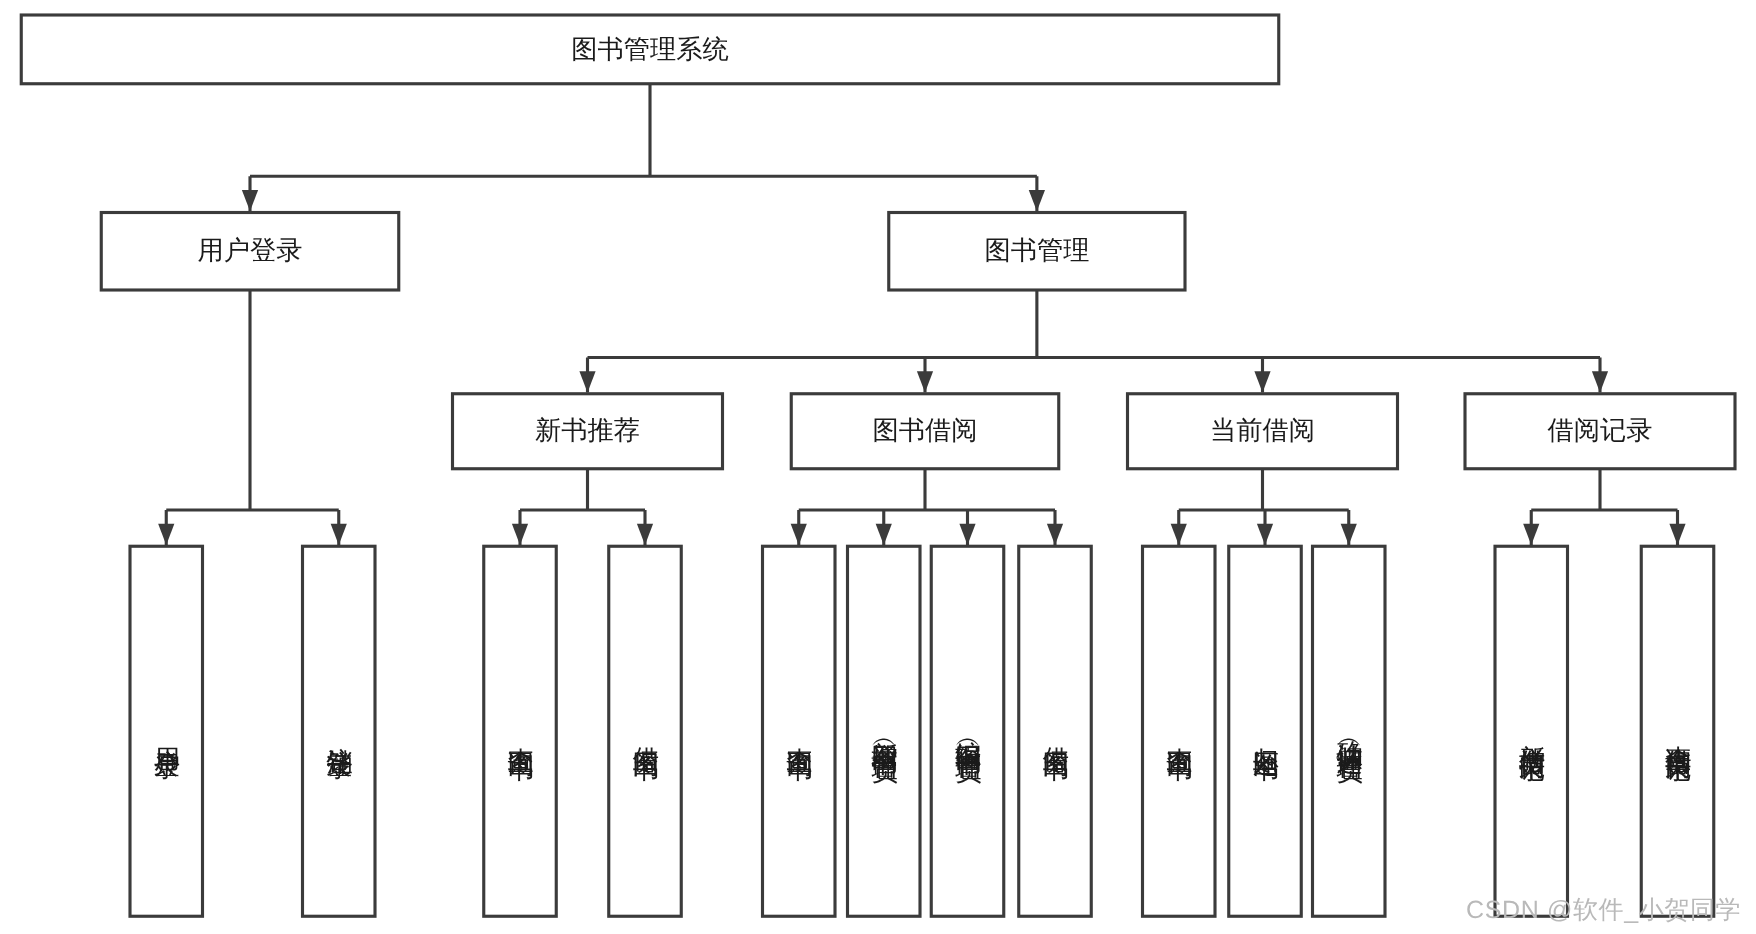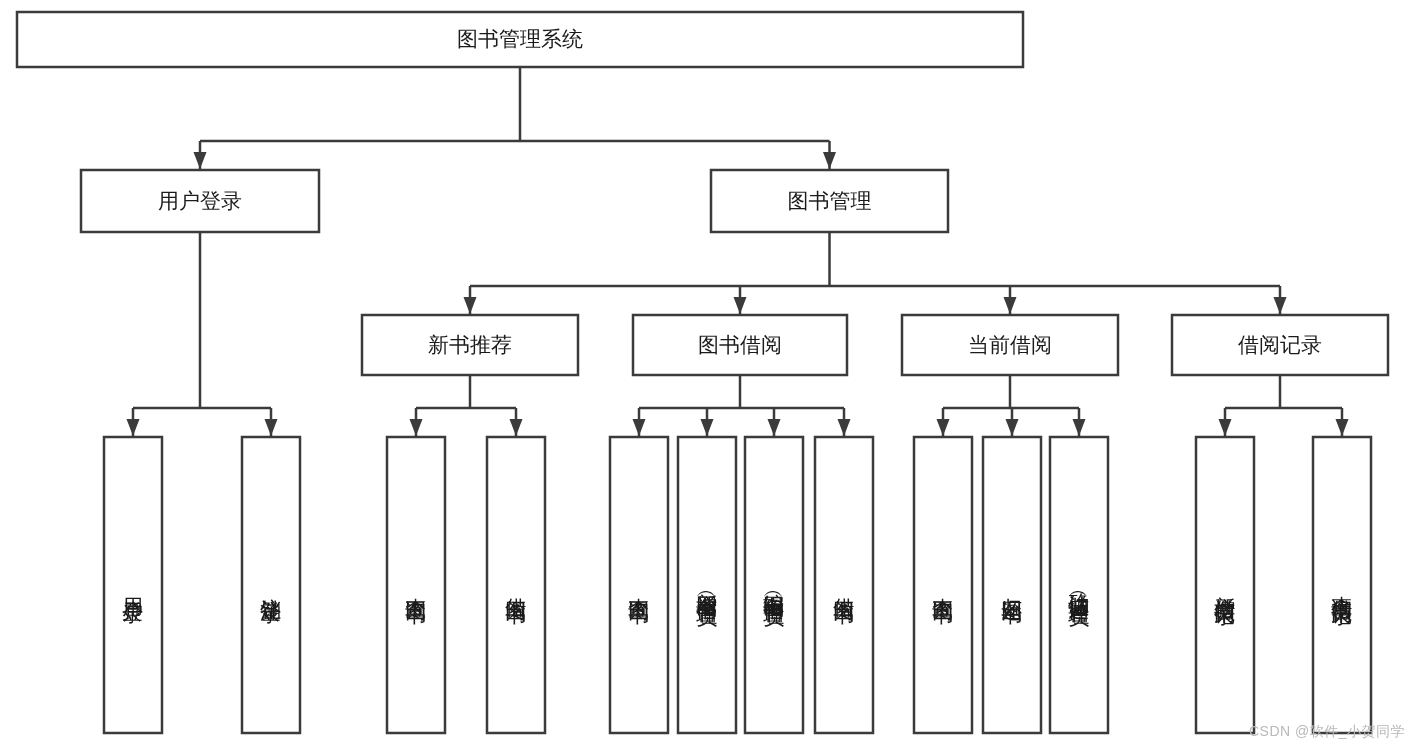--- a/index.html
+++ b/index.html
@@ -57,24 +57,24 @@
     color: #1b1b1b;
     letter-spacing: 2px;
     display: flex;
     align-items: center;
     justify-content: center;
     white-space: nowrap;
     pointer-events: none;
   }
   .watermark {
     position: absolute;
-    right: 0;
+    right: 12px;
     bottom: 6px;
     font-family: "Liberation Sans", "DejaVu Sans", sans-serif;
-    font-size: 14px;
+    font-size: 20px;
     color: #b9b9b9;
     letter-spacing: 0.5px;
     white-space: nowrap;
   }
 </style>
 </head>
 <body>
 
 <div id="diagram-root">
 

